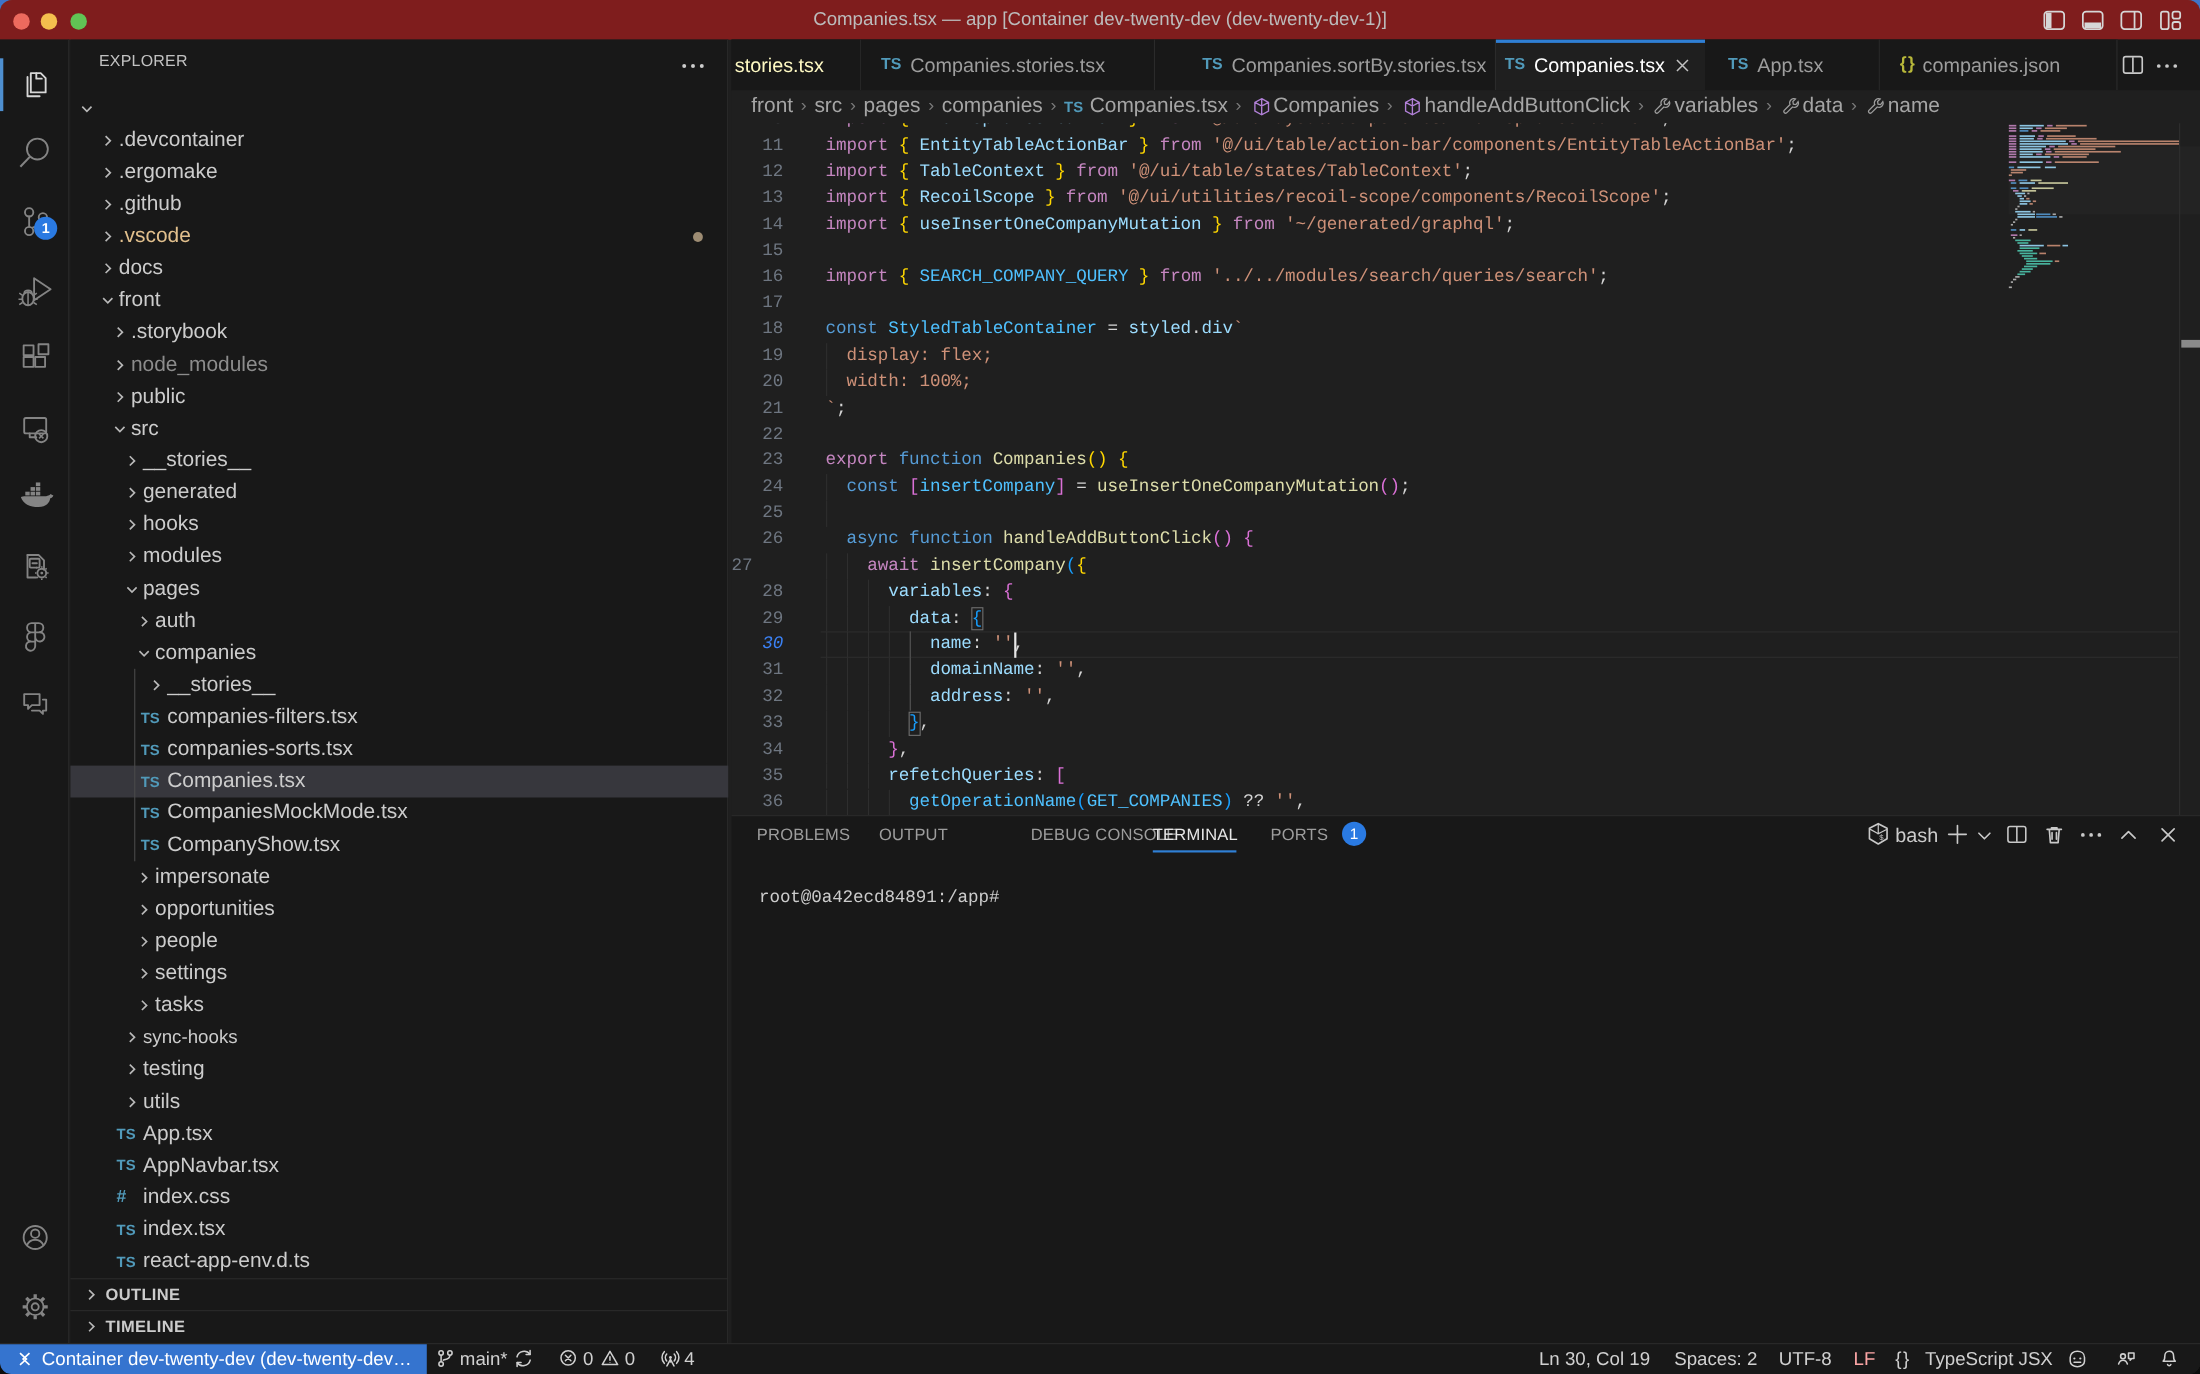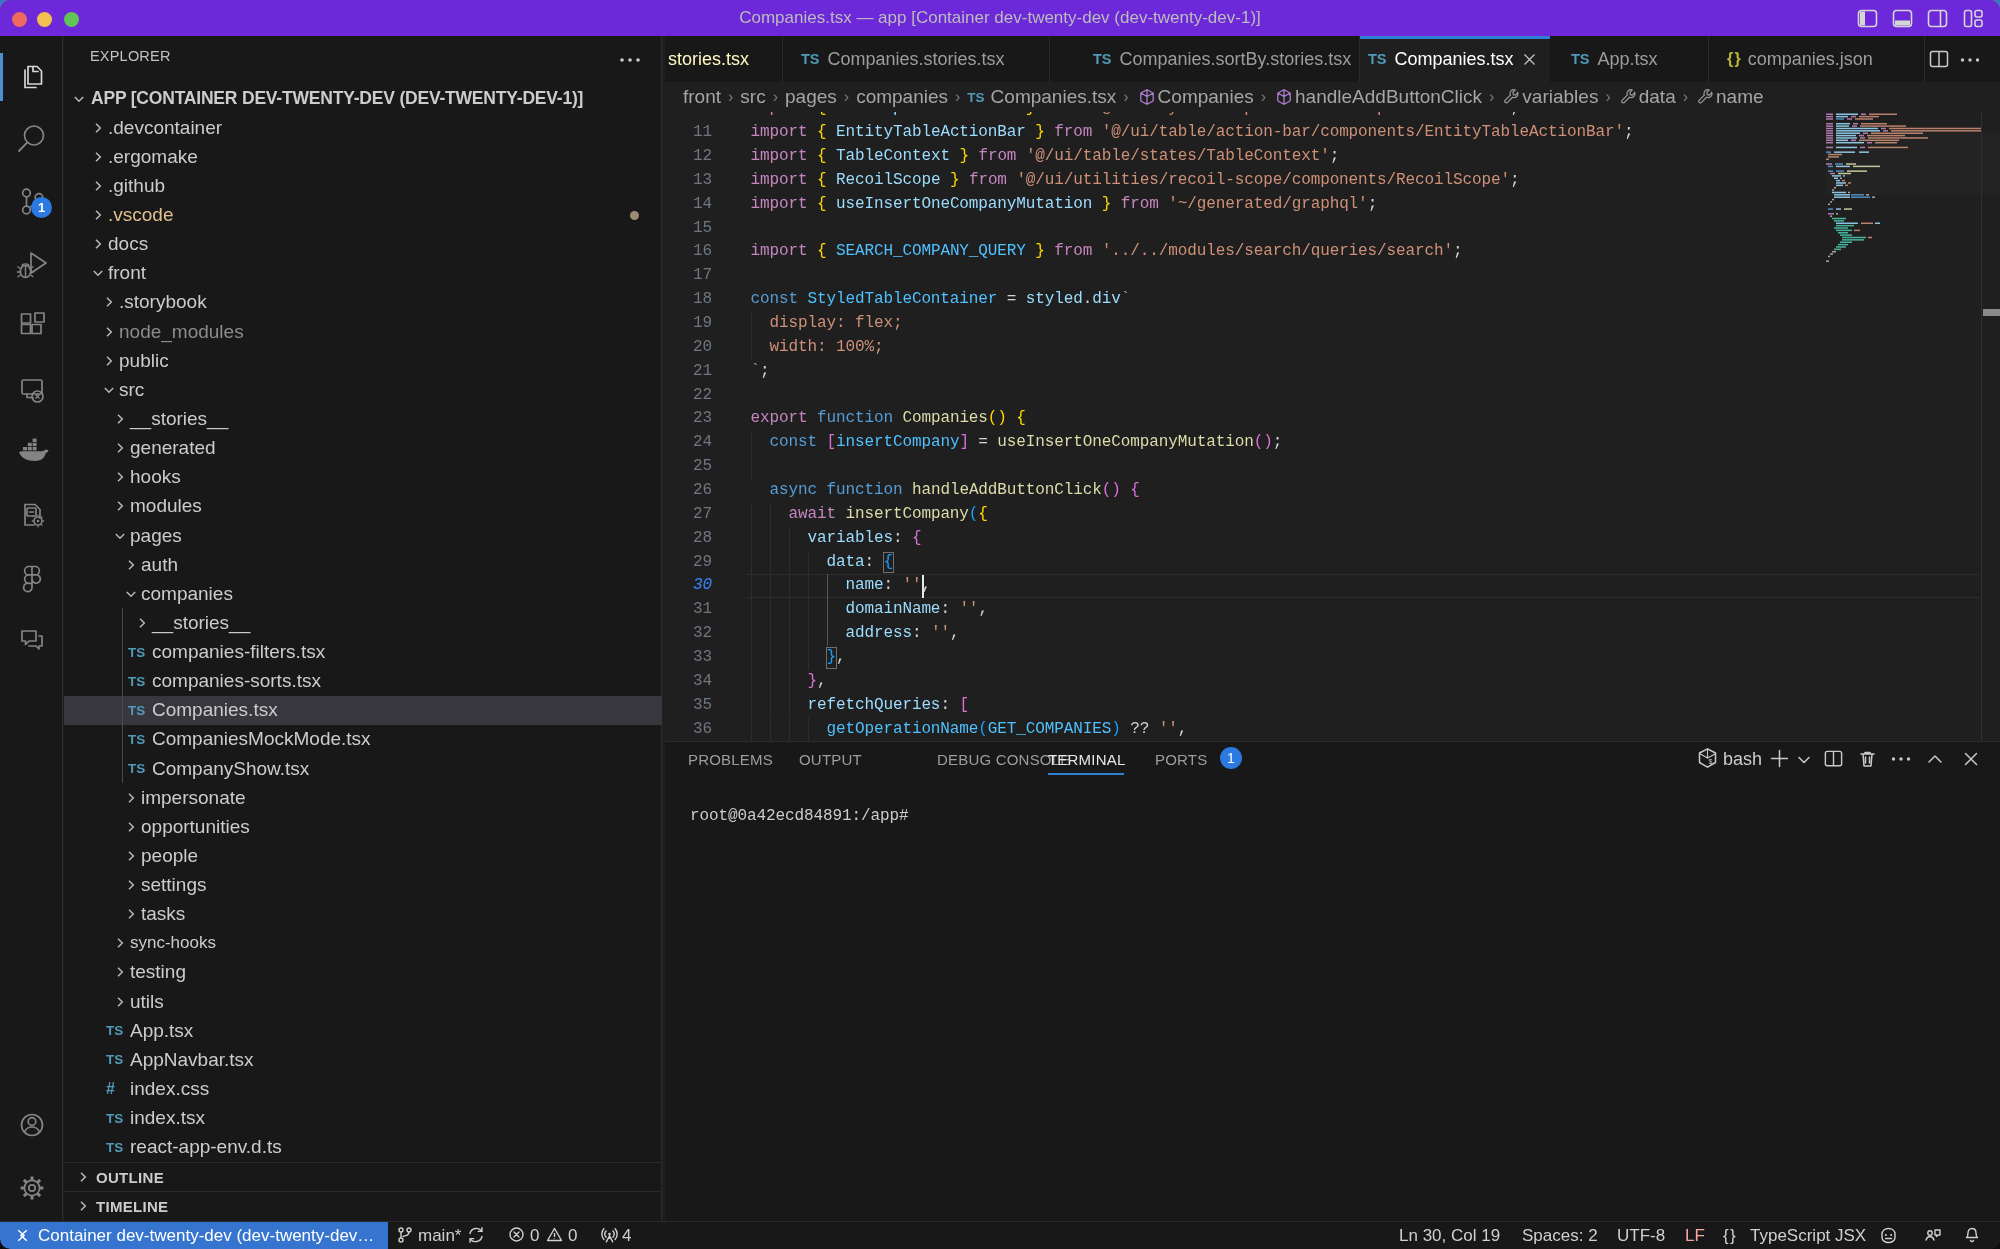--- a/index.html
+++ b/index.html
@@ -4,21 +4,21 @@
 html,body{width:2000px;height:1249px;overflow:hidden;background:#0d0d0d;}
 body{font-family:"Liberation Sans",sans-serif;-webkit-font-smoothing:antialiased;}
 #deskblue{position:absolute;top:0;left:0;width:2000px;height:20px;background:#3f74c9;}
 #win{position:absolute;top:0;left:0;width:2000px;height:1249px;background:#1f1f1f;border-radius:11px 11px 10px 10px;overflow:hidden;box-shadow:inset 0 1.5px 0 rgba(255,255,255,0.30);}
 .abs{position:absolute;}
 svg{display:block;}
 </style></head><body>
 <div id="deskblue"></div>
 <div id="win">
 
-<div class="abs" style="left:0;top:0;width:2000px;height:36px;background:#6d28d9;">
+<div class="abs" style="left:0;top:0;width:2000px;height:36px;background:#7f1d1d;">
  <div class="abs" style="left:12px;top:12px;width:15px;height:15px;border-radius:50%;background:#ed6a5e;"></div>
  <div class="abs" style="left:37px;top:12px;width:15px;height:15px;border-radius:50%;background:#f4bf4e;"></div>
  <div class="abs" style="left:64px;top:12px;width:15px;height:15px;border-radius:50%;background:#61c454;"></div>
  <div class="abs" style="left:0;top:0;width:2000px;height:36px;line-height:36px;text-align:center;color:#bcbcbc;font-size:17px;">Companies.tsx — app [Container dev-twenty-dev (dev-twenty-dev-1)]</div>
 
 <svg class="abs" style="left:1857px;top:8px;" width="21" height="21" viewBox="0 0 21 21">
         <rect x="1.5" y="2.5" width="18" height="16" rx="3" fill="none" stroke="#d6d6d6" stroke-width="1.6"></rect>
         <path d="M3 3.5h5v14H3z" fill="#d6d6d6"></path>
       </svg>
 <svg class="abs" style="left:1892px;top:8px;" width="21" height="21" viewBox="0 0 21 21">
@@ -122,21 +122,20 @@
 <svg class="abs" style="left:618px;top:52px;" width="24px" height="16" viewBox="0 0 24 16">
       <circle cx="4" cy="8" r="1.8" fill="#cccccc"></circle>
       <circle cx="12" cy="8" r="1.8" fill="#cccccc"></circle>
       <circle cx="20" cy="8" r="1.8" fill="#cccccc"></circle>
     </svg>
 <div class="abs" style="left:71px;top:84.0px;height:29px;display:flex;align-items:center;">
       <svg width="16" height="16" viewBox="0 0 16 16" style="flex:none;">
         <path d="M3.8 6l4.2 4.3L12.2 6" fill="none" stroke="#b8b8b8" stroke-width="1.5"></path>
       </svg>
     </div>
-    <div class="abs" style="left:91px;top:84.0px;height:29px;display:flex;align-items:center;font-size:17.5px;color:#cccccc;font-weight:700;letter-spacing:-0.2px;">APP [CONTAINER DEV-TWENTY-DEV (DEV-TWENTY-DEV-1)]</div>
 <div class="abs" style="left:90px;top:113.1px;height:29px;display:flex;align-items:center;">
       <svg width="16" height="16" viewBox="0 0 16 16" style="flex:none;">
         <path d="M6 3.8l4.3 4.2L6 12.2" fill="none" stroke="#b8b8b8" stroke-width="1.5"></path>
       </svg>
     </div>
     <div class="abs" style="left:108px;top:113.1px;height:29px;display:flex;align-items:center;font-size:19px;color:#cccccc;">.devcontainer</div>
 <div class="abs" style="left:90px;top:142.3px;height:29px;display:flex;align-items:center;">
       <svg width="16" height="16" viewBox="0 0 16 16" style="flex:none;">
         <path d="M6 3.8l4.3 4.2L6 12.2" fill="none" stroke="#b8b8b8" stroke-width="1.5"></path>
       </svg>
@@ -458,21 +457,21 @@
 <div class="abs" style="left:0;top:271.6px;width:47px;height:23.85px;line-height:23.85px;text-align:right;color:#6e7681;">22</div>
 <div class="abs" style="left:85.5px;top:271.6px;height:23.85px;line-height:23.85px;white-space:pre;"></div>
 <div class="abs" style="left:0;top:295.4px;width:47px;height:23.85px;line-height:23.85px;text-align:right;color:#6e7681;">23</div>
 <div class="abs" style="left:85.5px;top:295.4px;height:23.85px;line-height:23.85px;white-space:pre;"><span style="color:#C586C0">export</span><span style="color:#d4d4d4">&nbsp;</span><span style="color:#569CD6">function</span><span style="color:#d4d4d4">&nbsp;</span><span style="color:#DCDCAA">Companies</span><span style="color:#FFD700">()</span><span style="color:#d4d4d4">&nbsp;</span><span style="color:#FFD700">{</span></div>
 <div class="abs" style="left:0;top:319.2px;width:47px;height:23.85px;line-height:23.85px;text-align:right;color:#6e7681;">24</div>
 <div class="abs" style="left:85.5px;top:319.2px;height:23.85px;line-height:23.85px;white-space:pre;"><span style="color:#d4d4d4">&nbsp;&nbsp;</span><span style="color:#569CD6">const</span><span style="color:#d4d4d4">&nbsp;</span><span style="color:#DA70D6">[</span><span style="color:#4FC1FF">insertCompany</span><span style="color:#DA70D6">]</span><span style="color:#d4d4d4">&nbsp;=&nbsp;</span><span style="color:#DCDCAA">useInsertOneCompanyMutation</span><span style="color:#DA70D6">()</span><span style="color:#d4d4d4">;</span></div>
 <div class="abs" style="left:0;top:343.1px;width:47px;height:23.85px;line-height:23.85px;text-align:right;color:#6e7681;">25</div>
 <div class="abs" style="left:85.5px;top:343.1px;height:23.85px;line-height:23.85px;white-space:pre;"></div>
 <div class="abs" style="left:0;top:366.9px;width:47px;height:23.85px;line-height:23.85px;text-align:right;color:#6e7681;">26</div>
 <div class="abs" style="left:85.5px;top:366.9px;height:23.85px;line-height:23.85px;white-space:pre;"><span style="color:#d4d4d4">&nbsp;&nbsp;</span><span style="color:#569CD6">async</span><span style="color:#d4d4d4">&nbsp;</span><span style="color:#569CD6">function</span><span style="color:#d4d4d4">&nbsp;</span><span style="color:#DCDCAA">handleAddButtonClick</span><span style="color:#DA70D6">()</span><span style="color:#d4d4d4">&nbsp;</span><span style="color:#DA70D6">{</span></div>
-<div class="abs" style="left:0;top:390.8px;width:47px;height:23.85px;line-height:23.85px;text-align:right;color:#6e7681;">27</div>
+<div class="abs" style="left:0;top:390.8px;width:47px;height:23.85px;line-height:23.85px;color:#6e7681;">27</div>
 <div class="abs" style="left:85.5px;top:390.8px;height:23.85px;line-height:23.85px;white-space:pre;"><span style="color:#d4d4d4">&nbsp;&nbsp;&nbsp;&nbsp;</span><span style="color:#C586C0">await</span><span style="color:#d4d4d4">&nbsp;</span><span style="color:#DCDCAA">insertCompany</span><span style="color:#179FFF">(</span><span style="color:#FFD700">{</span></div>
 <div class="abs" style="left:0;top:414.7px;width:47px;height:23.85px;line-height:23.85px;text-align:right;color:#6e7681;">28</div>
 <div class="abs" style="left:85.5px;top:414.7px;height:23.85px;line-height:23.85px;white-space:pre;"><span style="color:#d4d4d4">&nbsp;&nbsp;&nbsp;&nbsp;&nbsp;&nbsp;</span><span style="color:#9CDCFE">variables</span><span style="color:#d4d4d4">:&nbsp;</span><span style="color:#DA70D6">{</span></div>
 <div class="abs" style="left:0;top:438.5px;width:47px;height:23.85px;line-height:23.85px;text-align:right;color:#6e7681;">29</div>
 <div class="abs" style="left:85.5px;top:438.5px;height:23.85px;line-height:23.85px;white-space:pre;"><span style="color:#d4d4d4">&nbsp;&nbsp;&nbsp;&nbsp;&nbsp;&nbsp;&nbsp;&nbsp;</span><span style="color:#9CDCFE">data</span><span style="color:#d4d4d4">:&nbsp;</span><span style="color:#179FFF">{</span></div>
 <div class="abs" style="left:0;top:462.4px;width:47px;height:23.85px;line-height:23.85px;text-align:right;color:#3b82f6;font-style:italic;">30</div>
 <div class="abs" style="left:85.5px;top:462.4px;height:23.85px;line-height:23.85px;white-space:pre;"><span style="color:#d4d4d4">&nbsp;&nbsp;&nbsp;&nbsp;&nbsp;&nbsp;&nbsp;&nbsp;&nbsp;&nbsp;</span><span style="color:#9CDCFE">name</span><span style="color:#d4d4d4">:&nbsp;</span><span style="color:#CE9178">''</span><span style="color:#d4d4d4">,</span></div>
 <div class="abs" style="left:0;top:486.2px;width:47px;height:23.85px;line-height:23.85px;text-align:right;color:#6e7681;">31</div>
 <div class="abs" style="left:85.5px;top:486.2px;height:23.85px;line-height:23.85px;white-space:pre;"><span style="color:#d4d4d4">&nbsp;&nbsp;&nbsp;&nbsp;&nbsp;&nbsp;&nbsp;&nbsp;&nbsp;&nbsp;</span><span style="color:#9CDCFE">domainName</span><span style="color:#d4d4d4">:&nbsp;</span><span style="color:#CE9178">''</span><span style="color:#d4d4d4">,</span></div>
 <div class="abs" style="left:0;top:510.1px;width:47px;height:23.85px;line-height:23.85px;text-align:right;color:#6e7681;">32</div>

